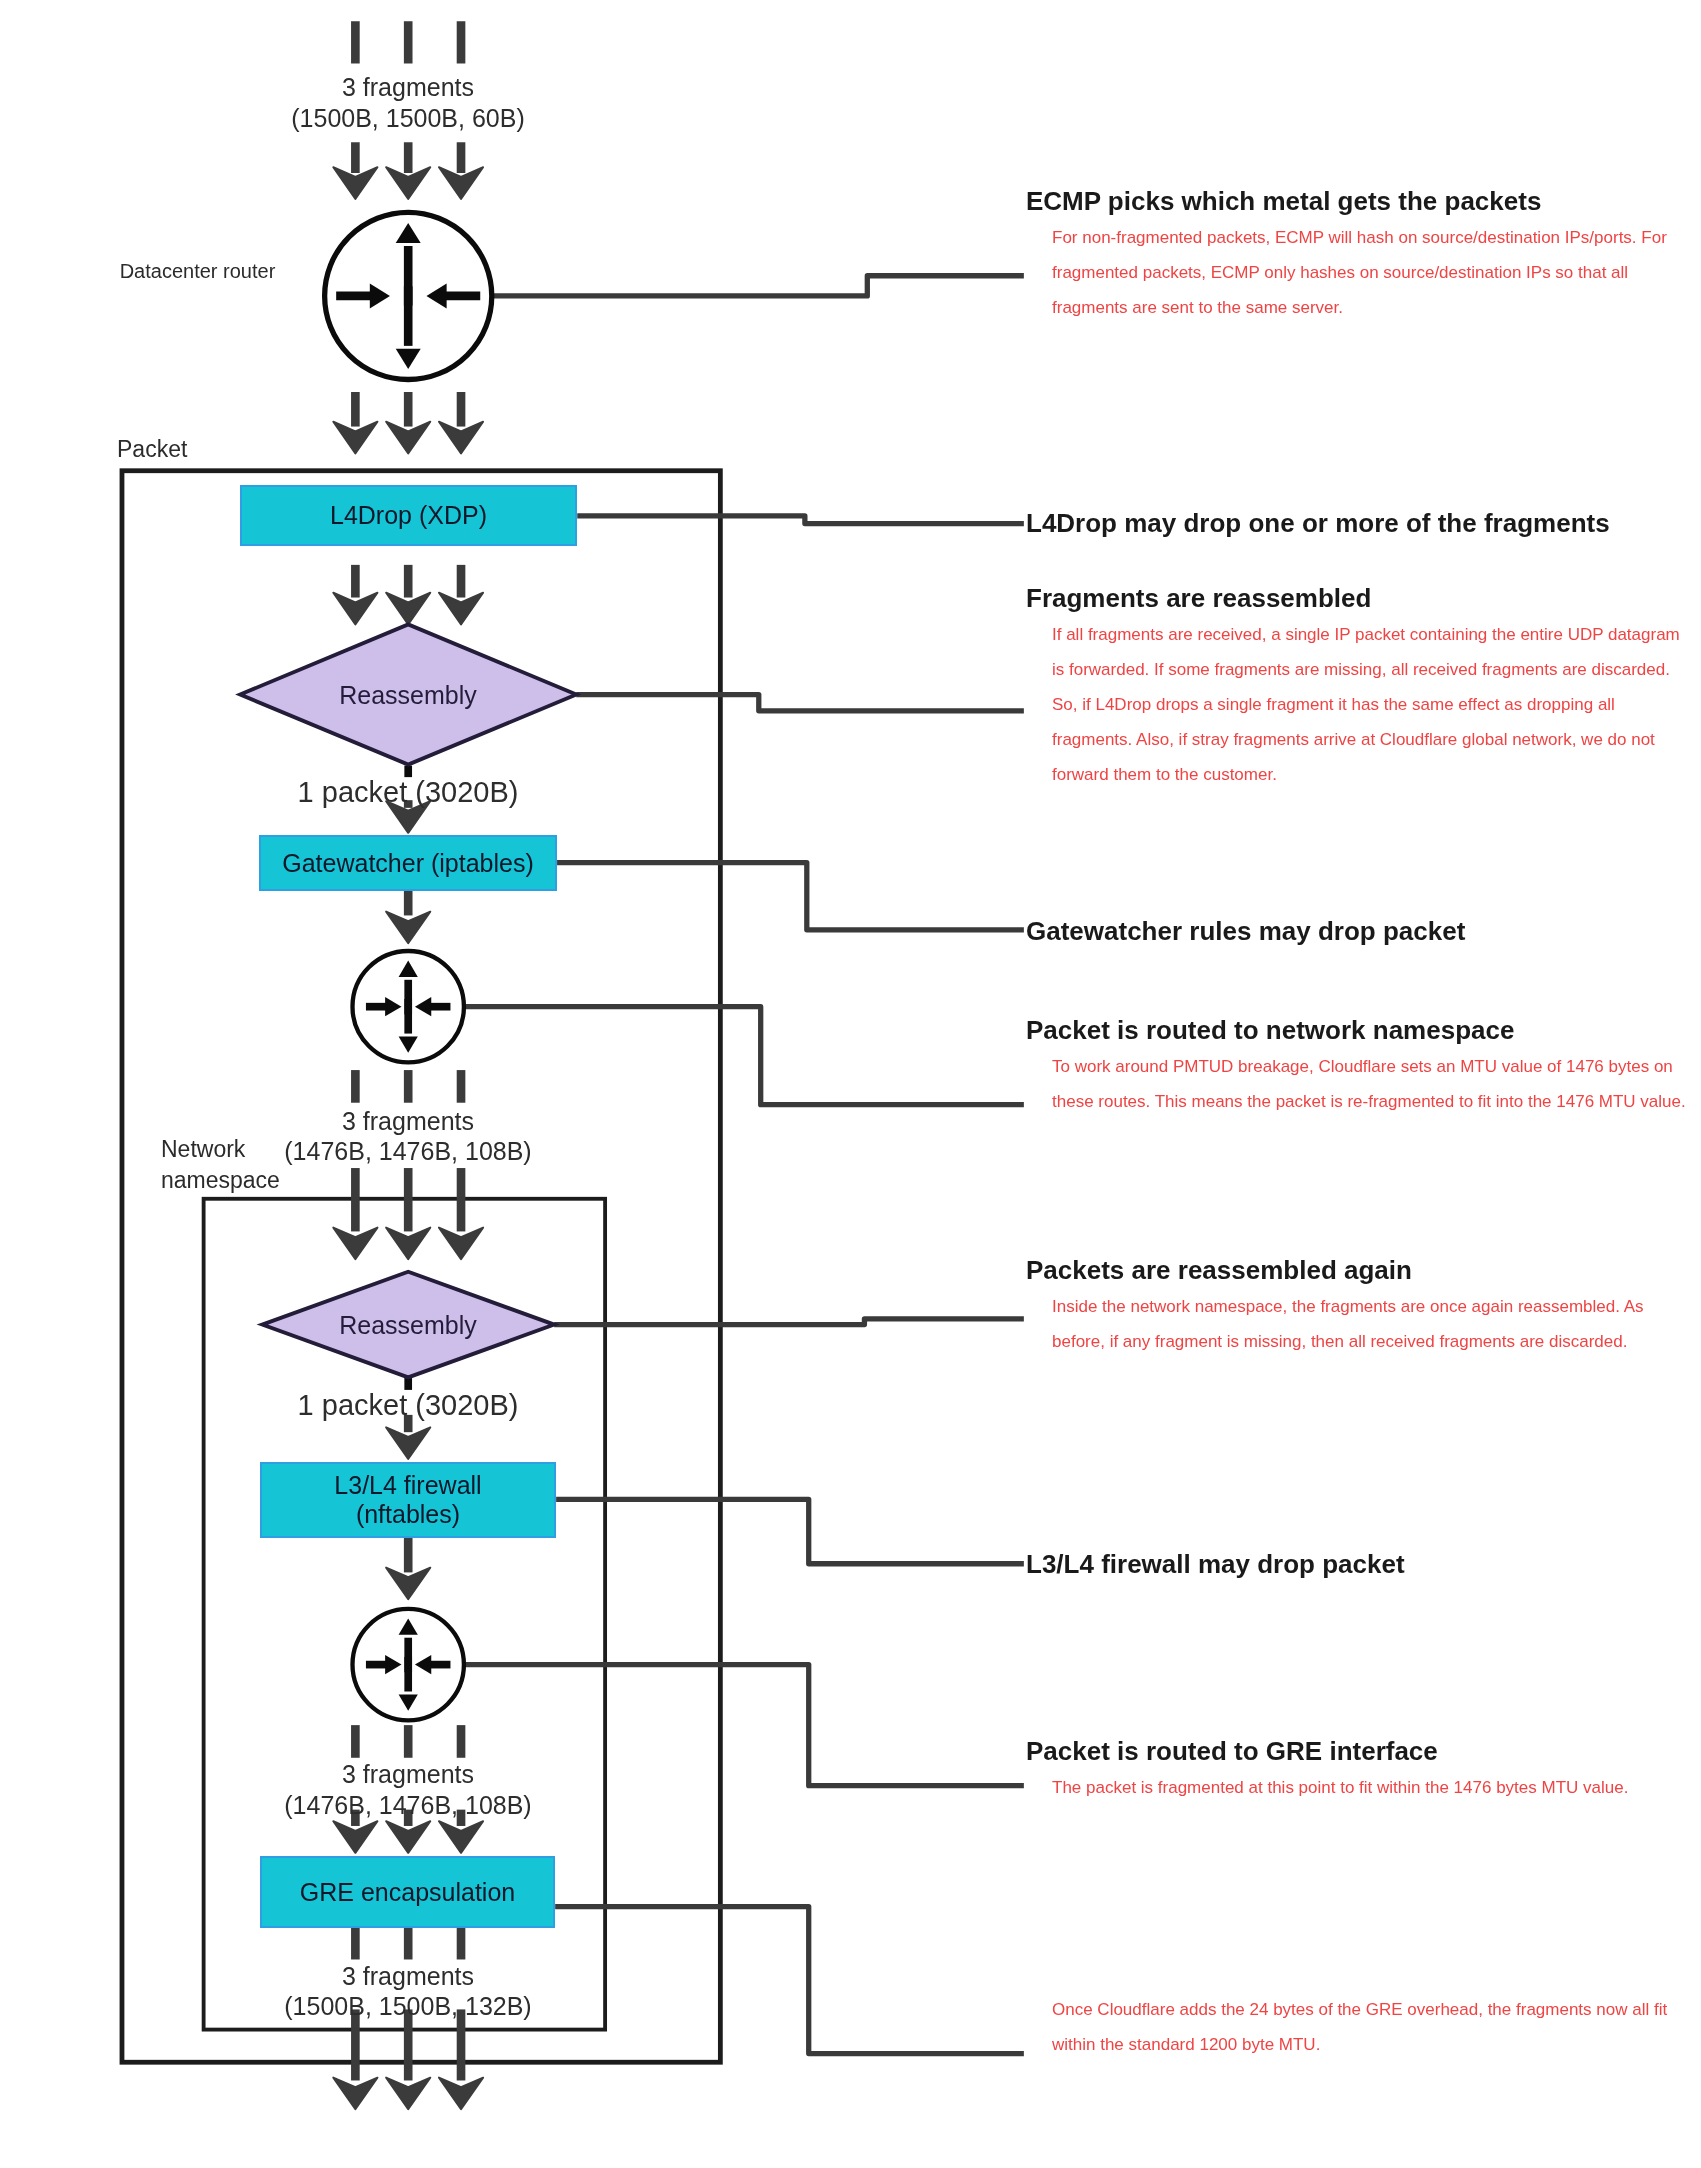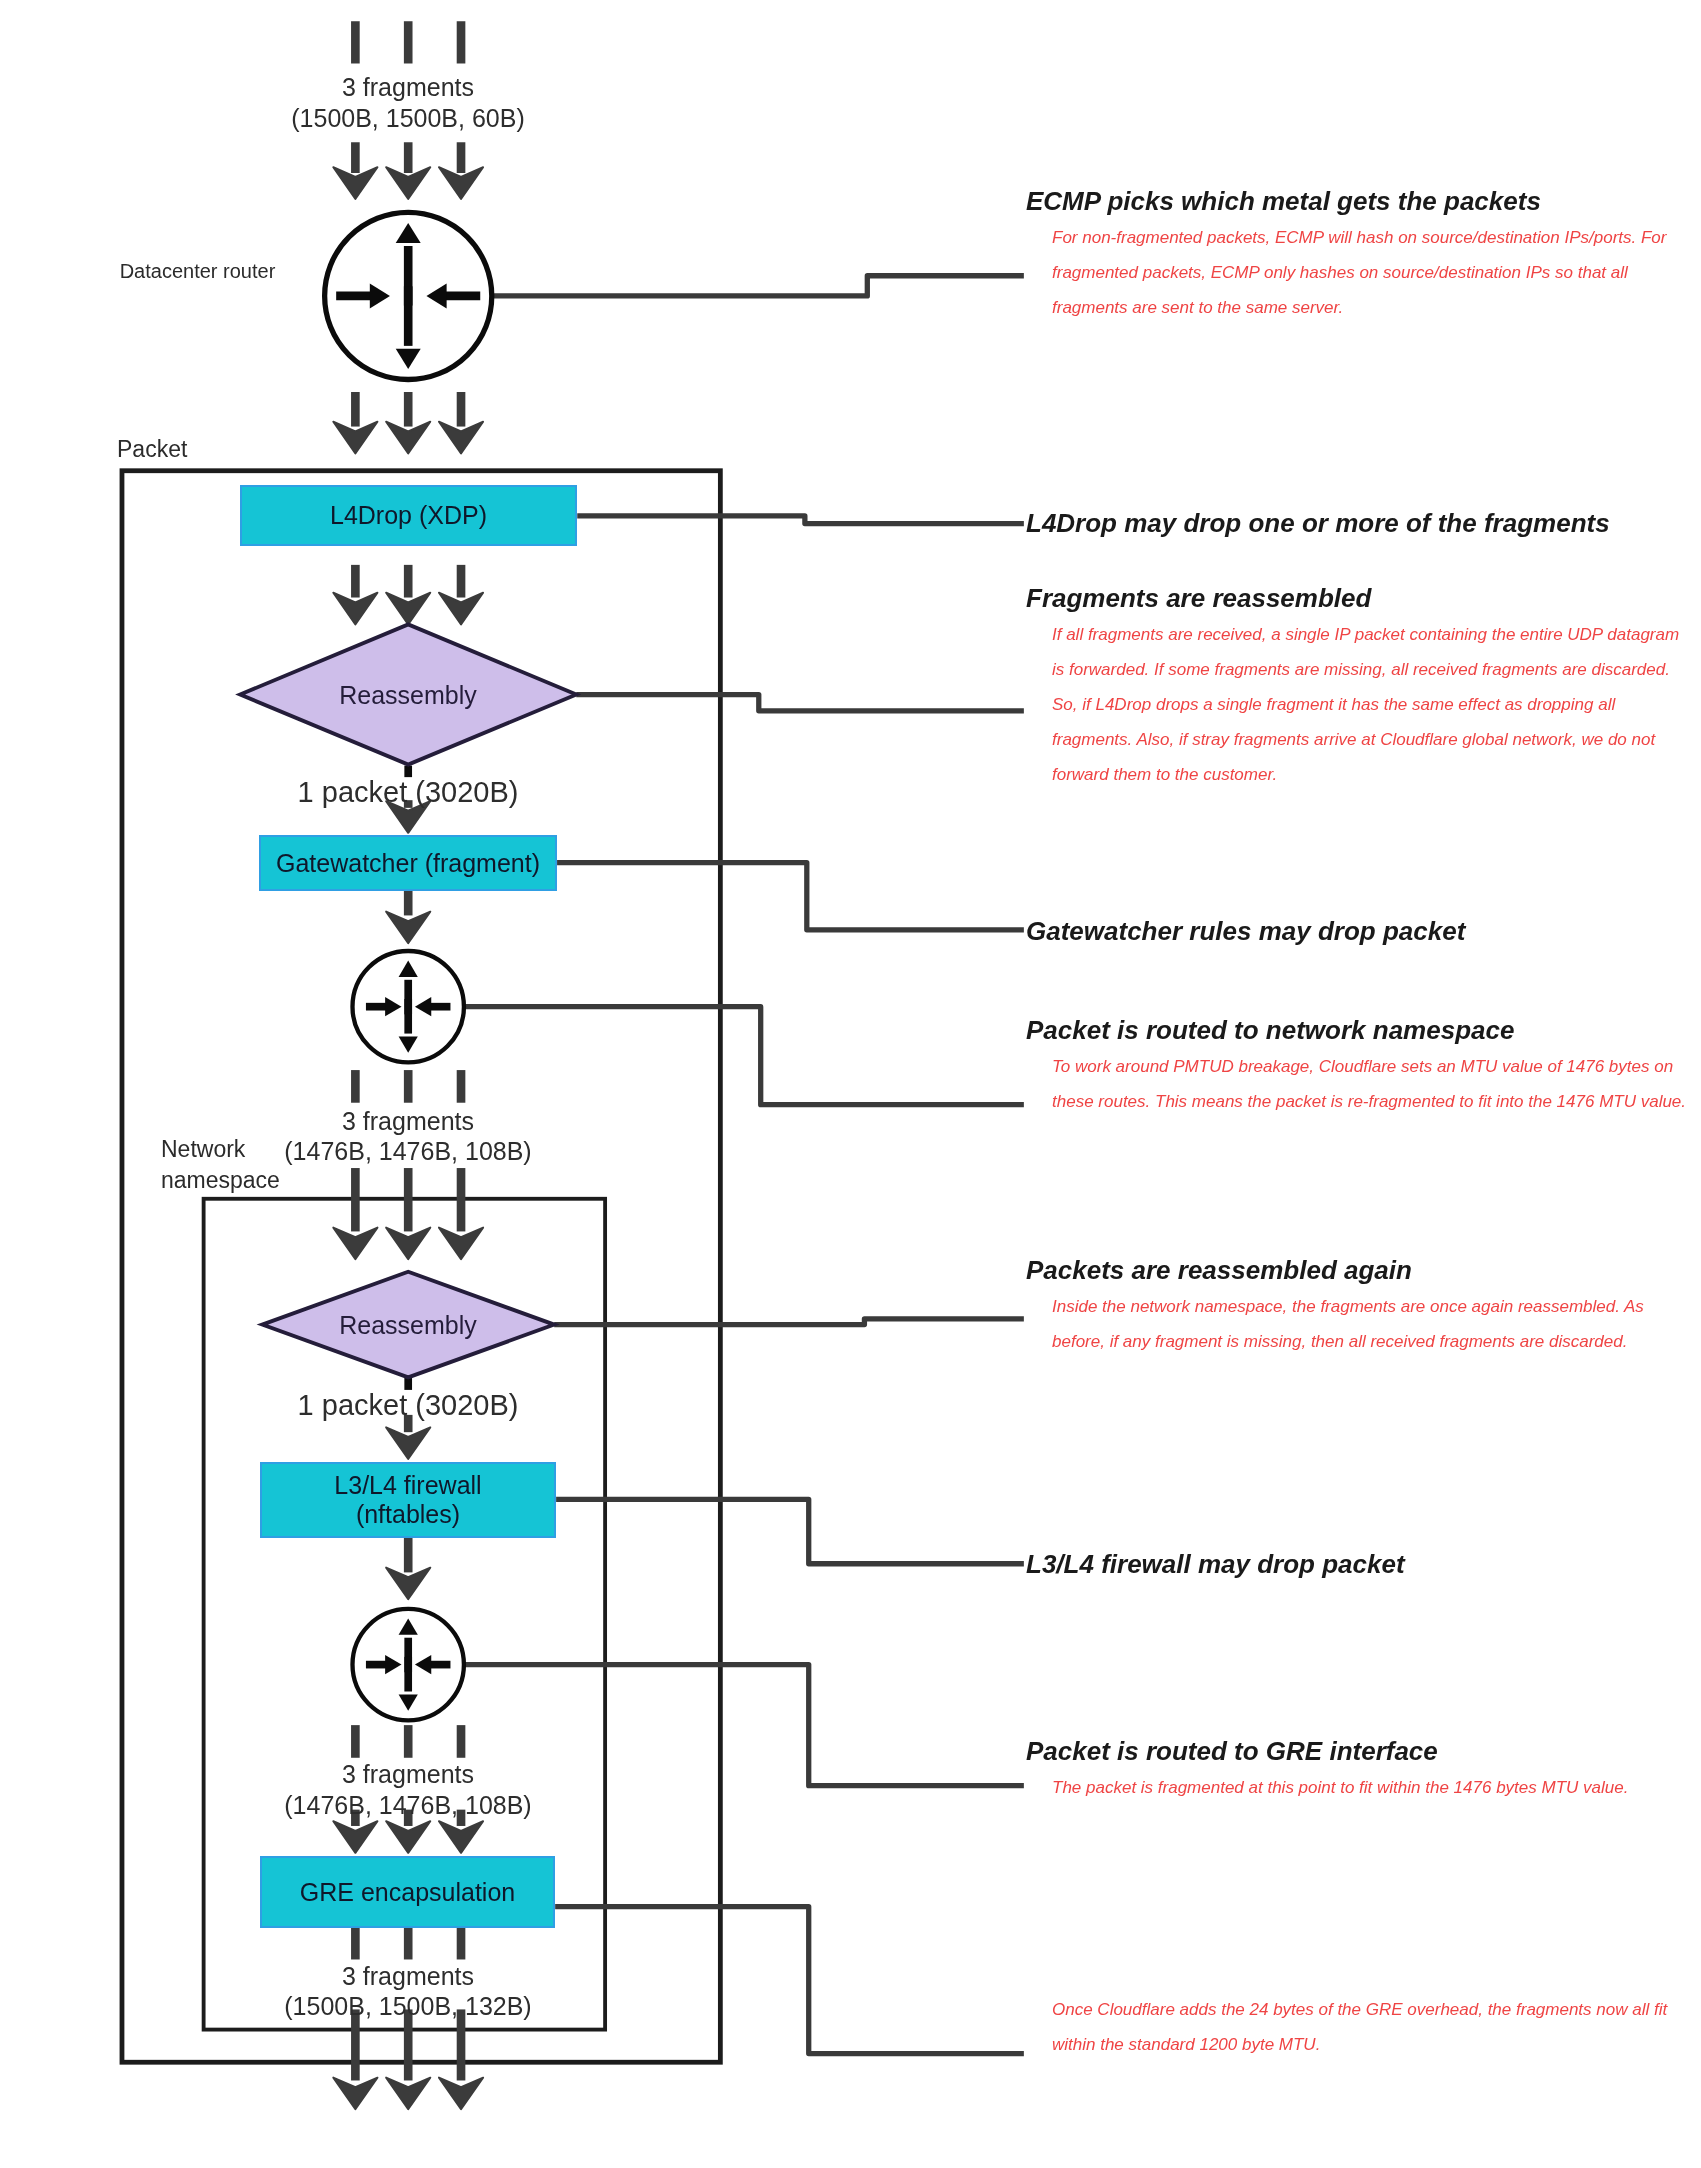--- a/index.html
+++ b/index.html
@@ -23,21 +23,21 @@
   .cap{position:absolute;transform:translateX(-50%);white-space:nowrap;font-size:25px;color:#2d2d2d;text-align:center;}
   .big{font-size:29px;}
   .side-label{position:absolute;font-size:23px;color:#2b2b2b;line-height:31px;}
   .dc-label{position:absolute;font-size:20px;color:#2b2b2b;text-align:center;line-height:38px;}
   .node{position:absolute;background:#15C4D5;border:2.9px solid #2F9FE4;box-sizing:border-box;
         display:flex;align-items:center;justify-content:center;text-align:center;
         font-size:25px;color:#0f172a;line-height:29px;}
   .node span{display:block;}
   .node .wrapped{width:192px;}
   .dlabel{position:absolute;transform:translate(-50%,-50%);font-size:25px;color:#241D3A;white-space:nowrap;}
-  .note{position:absolute;left:1026px;width:663px;font-style:italic;}
+  .note{position:absolute;left:1026px;width:663px;}
   .note-title{font-weight:bold;font-size:26px;color:#1a1a1a;line-height:36px;}
   .note-body{font-size:17px;color:#ef4444;line-height:35px;margin-top:1px;margin-left:26px;}
 </style>
 </head>
 <body>
 
 <div id="stage">
 
   <svg id="shapes" width="1701" height="2168" viewBox="0 0 1771 2257">
     <defs>
@@ -193,21 +193,21 @@
 
   <div class="node" style="left:240px;top:485px;width:337px;height:61px;">
     <span>L4Drop (XDP)</span>
   </div>
 
   <div class="dlabel" style="left:408px;top:695px;">Reassembly</div>
 
   <div class="cap big" style="left:408px;top:776px;">1 packet (3020B)</div>
 
   <div class="node" style="left:259px;top:835px;width:298px;height:56px;">
-    <span>Gatewatcher (fragment)</span>
+    <span>Gatewatcher (iptables)</span>
   </div>
 
   <div class="cap" style="left:408px;top:1107px;">3 fragments</div>
   <div class="cap" style="left:408px;top:1137px;">(1476B, 1476B, 108B)</div>
 
   <div class="side-label" style="left:161px;top:1134px;width:144px;">Network namespace</div>
 
   <div class="dlabel" style="left:408px;top:1325px;">Reassembly</div>
 
   <div class="cap big" style="left:408px;top:1389px;">1 packet (3020B)</div>

